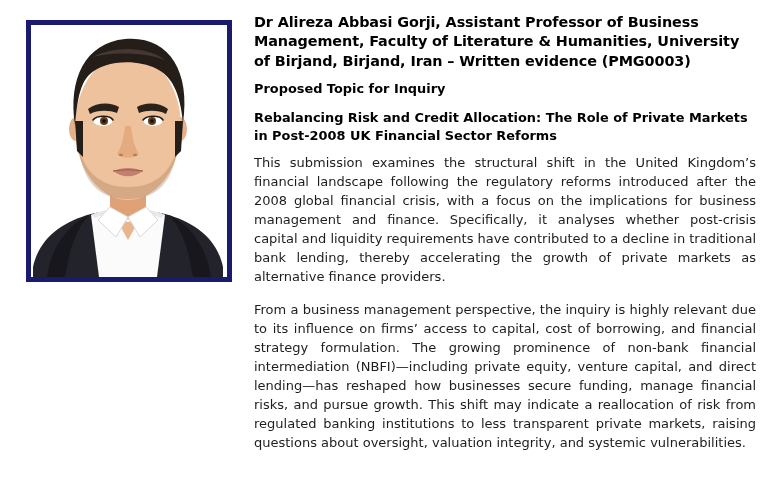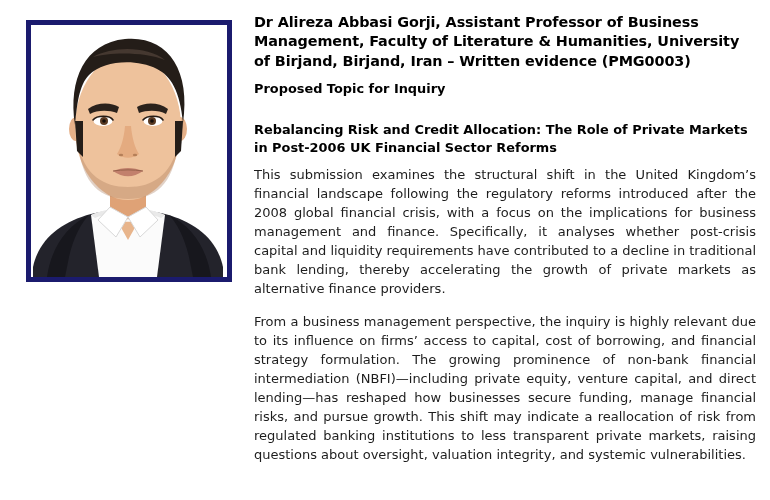--- a/index.html
+++ b/index.html
@@ -36,21 +36,21 @@
     color: #000000;
     letter-spacing: -0.1px;
     max-width: 492px;
     margin-bottom: 9px;
   }
   .section-heading {
     font-size: 12.9px;
     font-weight: bold;
     line-height: 17px;
     color: #000000;
-    margin-bottom: 24px;
+    margin-bottom: 12px;
   }
   .topic-heading {
     font-size: 12.9px;
     font-weight: bold;
     line-height: 17.5px;
     color: #000000;
     margin-bottom: 9px;
   }
   .body-para {
     font-size: 13px;
@@ -114,18 +114,18 @@
       <ellipse cx="104" cy="130" rx="2.2" ry="1.3" fill="#b57f58"></ellipse>
 
       <path d="M82 146 C92 142 102 142 112 146 C102 153 92 153 82 146 Z" fill="#c2806c"></path>
       <path d="M82 146 C92 144.5 102 144.5 112 146" stroke="#96604b" stroke-width="1" fill="none"></path>
     </svg>
   </div>
 
   <div class="content">
     <div class="doc-title">Dr Alireza Abbasi Gorji, Assistant Professor of Business Management, Faculty of Literature &amp; Humanities, University of Birjand, Birjand, Iran – Written evidence (PMG0003)</div>
     <div class="section-heading">Proposed Topic for Inquiry</div>
-    <div class="topic-heading">Rebalancing Risk and Credit Allocation: The Role of Private Markets in Post-2006 UK Financial Sector Reforms</div>
+    <div class="topic-heading">Rebalancing Risk and Credit Allocation: The Role of Private Markets in Post-2008 UK Financial Sector Reforms</div>
     <p class="body-para">This submission examines the structural shift in the United Kingdom’s financial landscape following the regulatory reforms introduced after the 2008 global financial crisis, with a focus on the implications for business management and finance. Specifically, it analyses whether post-crisis capital and liquidity requirements have contributed to a decline in traditional bank lending, thereby accelerating the growth of private markets as alternative finance providers.</p>
     <p class="body-para">From a business management perspective, the inquiry is highly relevant due to its influence on firms’ access to capital, cost of borrowing, and financial strategy formulation. The growing prominence of non-bank financial intermediation (NBFI)—including private equity, venture capital, and direct lending—has reshaped how businesses secure funding, manage financial risks, and pursue growth. This shift may indicate a reallocation of risk from regulated banking institutions to less transparent private markets, raising questions about oversight, valuation integrity, and systemic vulnerabilities.</p>
   </div>
 
 </div>
 
 </body></html>

